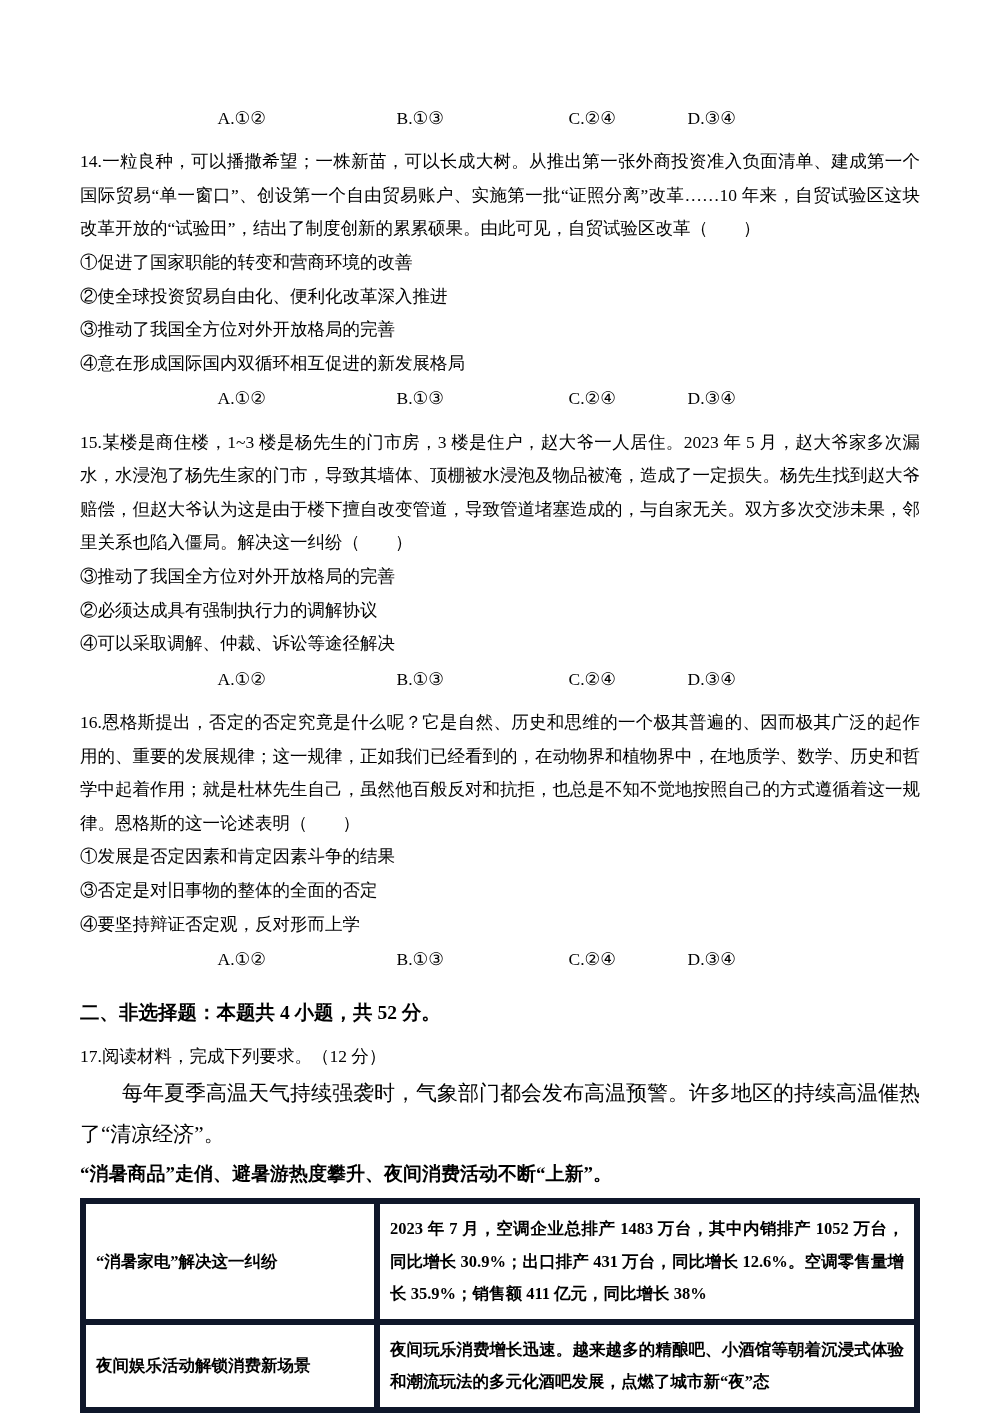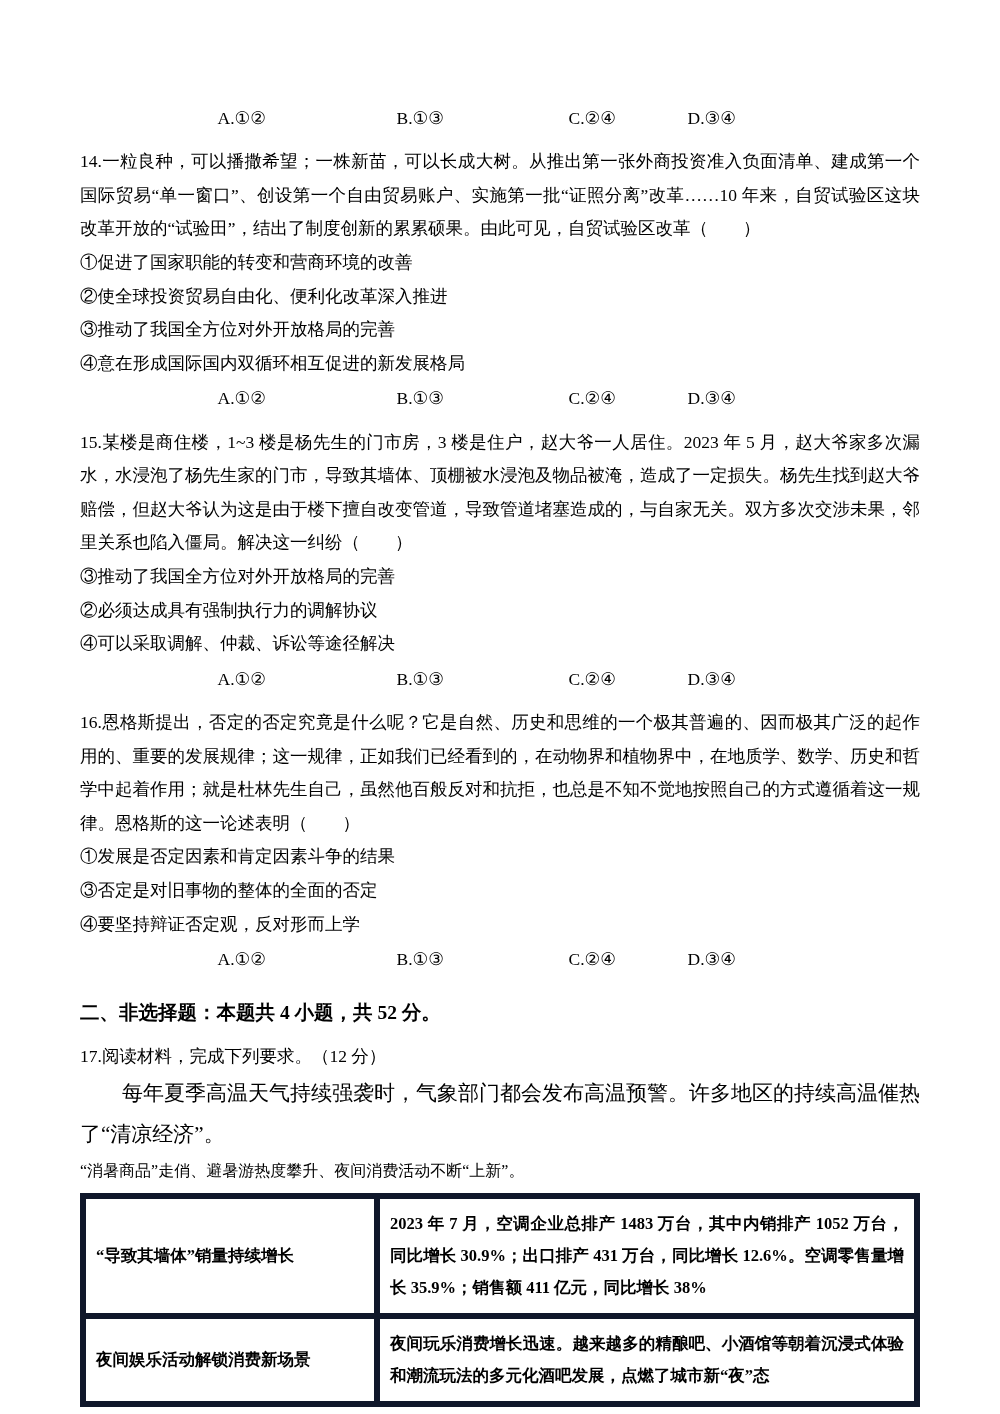--- a/index.html
+++ b/index.html
@@ -60,23 +60,24 @@
     line-height: 1.95;
     margin-top: 4px;
   }
   .para-indent {
     text-indent: 2em;
     font-size: 21px;
     line-height: 1.95;
     text-align: justify;
   }
   .no-indent {
-    font-size: 16px;
+    font-size: 19px;
     line-height: 1.95;
     text-align: justify;
+    font-weight: bold;
   }
   table.material {
     border-collapse: collapse;
     width: 840px;
     margin-top: 6px;
     table-layout: fixed;
   }
   table.material td {
     border: 6px solid #0f172a;
     padding: 9px 10px;
@@ -146,21 +147,21 @@
   <div class="section-head">二、非选择题：本题共 4 小题，共 52 分。</div>
 
   <div>
     <div class="q17-head">17.阅读材料，完成下列要求。（12 分）</div>
     <div class="para-indent">每年夏季高温天气持续强袭时，气象部门都会发布高温预警。许多地区的持续高温催热了“清凉经济”。</div>
     <div class="no-indent">“消暑商品”走俏、避暑游热度攀升、夜间消费活动不断“上新”。</div>
 
     <table class="material">
       <tbody>
           <tr>
-        <td class="label">“导致其墙体”销量持续增长</td>
+        <td class="label">“消暑家电”解决这一纠纷</td>
         <td>2023 年 7 月，空调企业总排产 1483 万台，其中内销排产 1052 万台，同比增长 30.9%；出口排产 431 万台，同比增长 12.6%。空调零售量增长 35.9%；销售额 411 亿元，同比增长 38%</td>
       </tr>
       <tr>
         <td class="label">夜间娱乐活动解锁消费新场景</td>
         <td>夜间玩乐消费增长迅速。越来越多的精酿吧、小酒馆等朝着沉浸式体验和潮流玩法的多元化酒吧发展，点燃了城市新“夜”态</td>
       </tr>
 
     </tbody>
       </table>
   </div>

